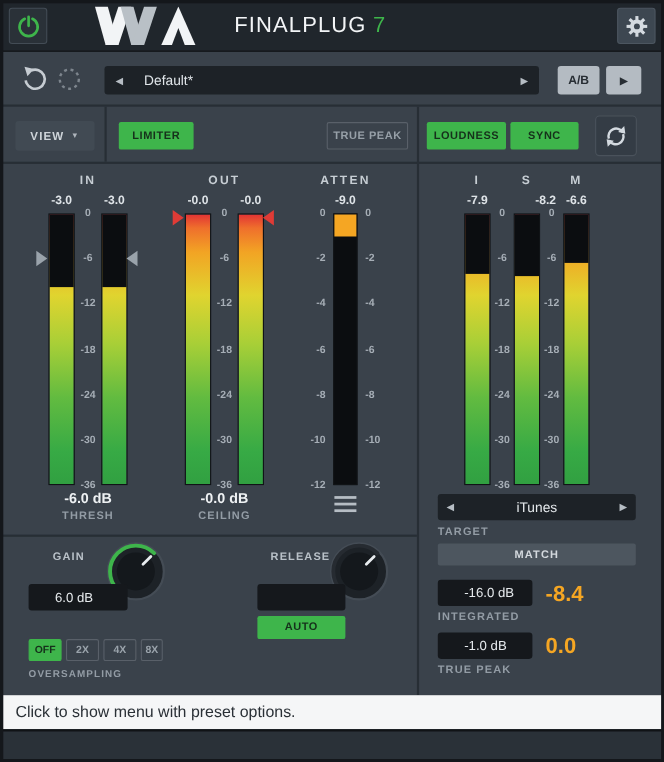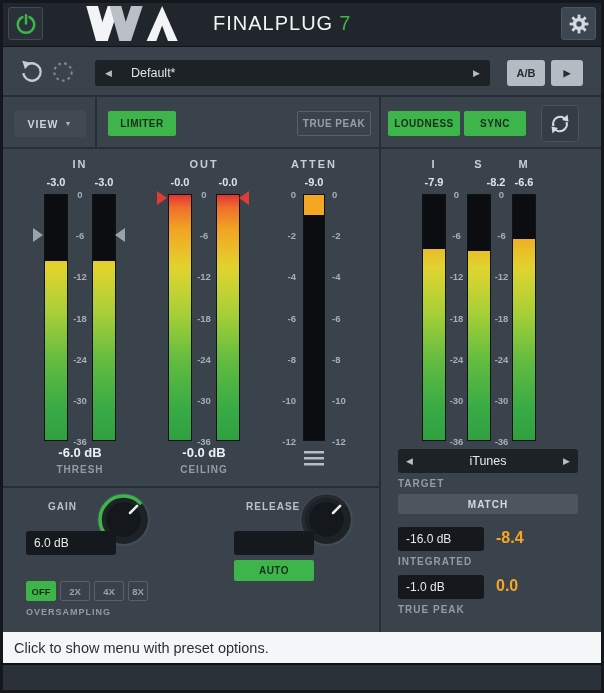--- a/index.html
+++ b/index.html
@@ -52,22 +52,22 @@
   .readout{font-size:13px;font-weight:bold;color:#eef1f3}
   .caption{font-size:10px;font-weight:bold;letter-spacing:1px;color:#939ca5}
   .hamb{width:20px;height:16px;cursor:pointer;background:
     linear-gradient(#b6bdc4,#b6bdc4) 0 1px/100% 2.5px no-repeat,
     linear-gradient(#b6bdc4,#b6bdc4) 0 7px/100% 2.5px no-repeat,
     linear-gradient(#b6bdc4,#b6bdc4) 0 13px/100% 2.5px no-repeat}
   
   .selfield{justify-content:space-between;padding:0 8px}
   .selval{position:absolute;left:0;right:0;text-align:center;font-size:12.5px;color:#e6eaed}
   .matchbtn{background:#4d565f;border:none;border-radius:2px;color:#d4d9de;font-weight:bold;font-size:10px;letter-spacing:1px;display:flex;align-items:center;justify-content:center;cursor:pointer}
-  .darkfield{background:#15181c;border-radius:3px;color:#e6eaed;font-size:12px;display:flex;align-items:center;padding-left:8px}
-  .orangeval{font-size:16px;font-weight:bold;color:#f5a623}
+  .darkfield{background:#15181c;border-radius:3px;color:#e6eaed;font-size:12px;display:flex;align-items:center;padding-left:24px}
+  .orangeval{font-size:20px;font-weight:bold;color:#f5a623}
   
   .knob{z-index:2;cursor:pointer}
   .vfield{z-index:3}
   .osbtn{background:#39414a;border:1px solid #596069;border-radius:2px;color:#9aa3ab;font-weight:bold;font-size:9.5px;display:flex;align-items:center;justify-content:center;cursor:pointer}
   .osbtn.active{background:#3eb54b;border-color:#3eb54b;color:#16301b}
   
   .statusbar{left:0;top:632px;width:604px;height:31px;background:#f5f6f7;display:flex;align-items:center;padding-left:14px}
   .statustext{font-size:14.5px;color:#2a3036}
   .footer{left:0;top:663px;width:604px;height:30px;background:#2a3138;border-top:2px solid #101316}
 </style>

